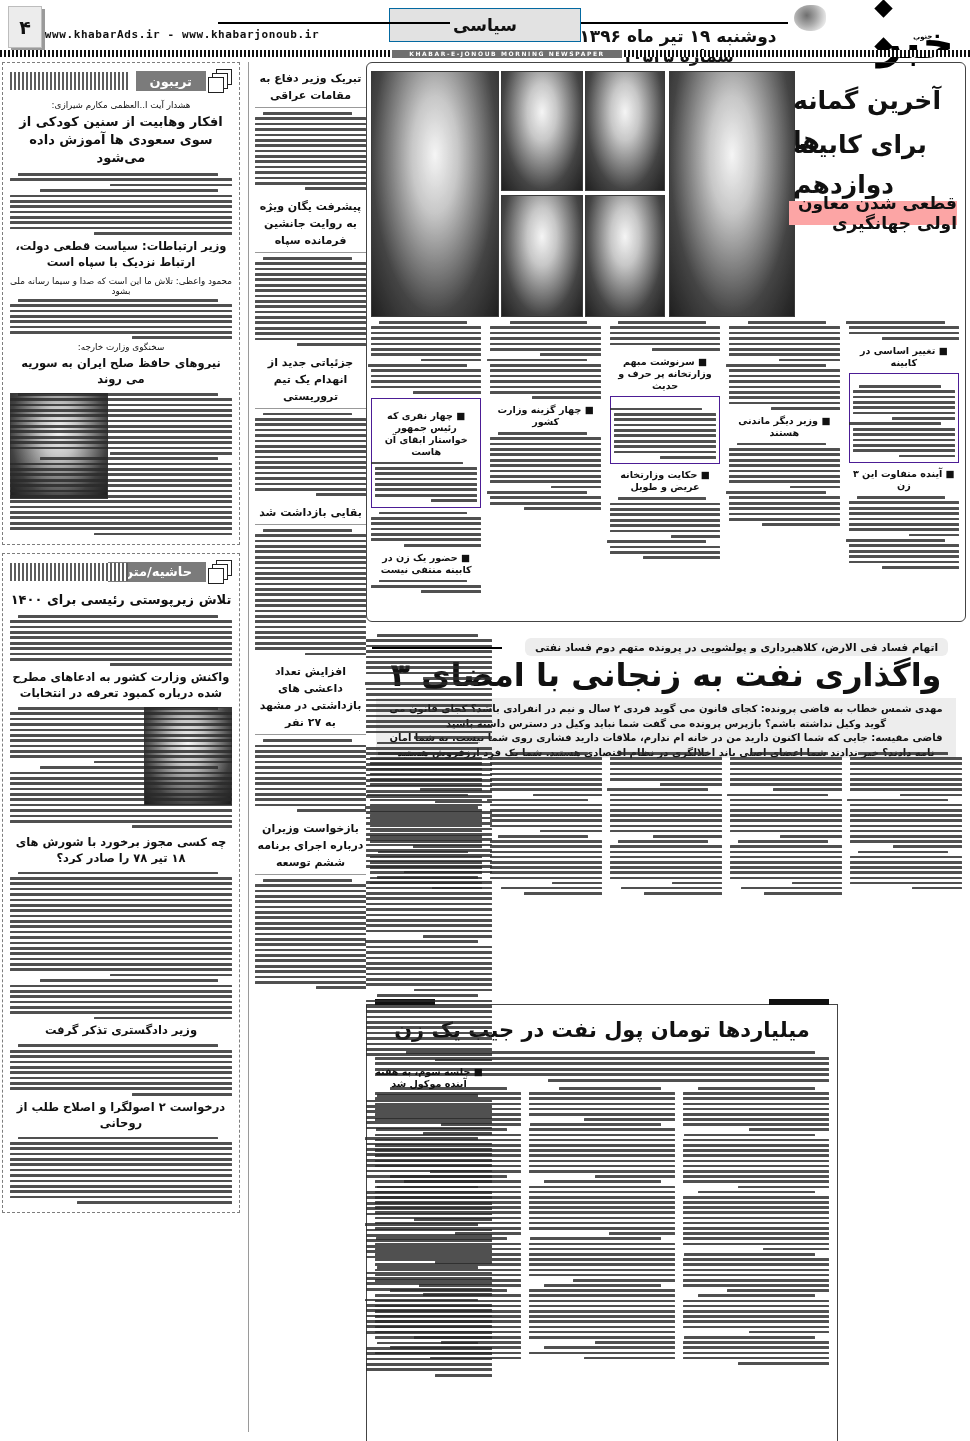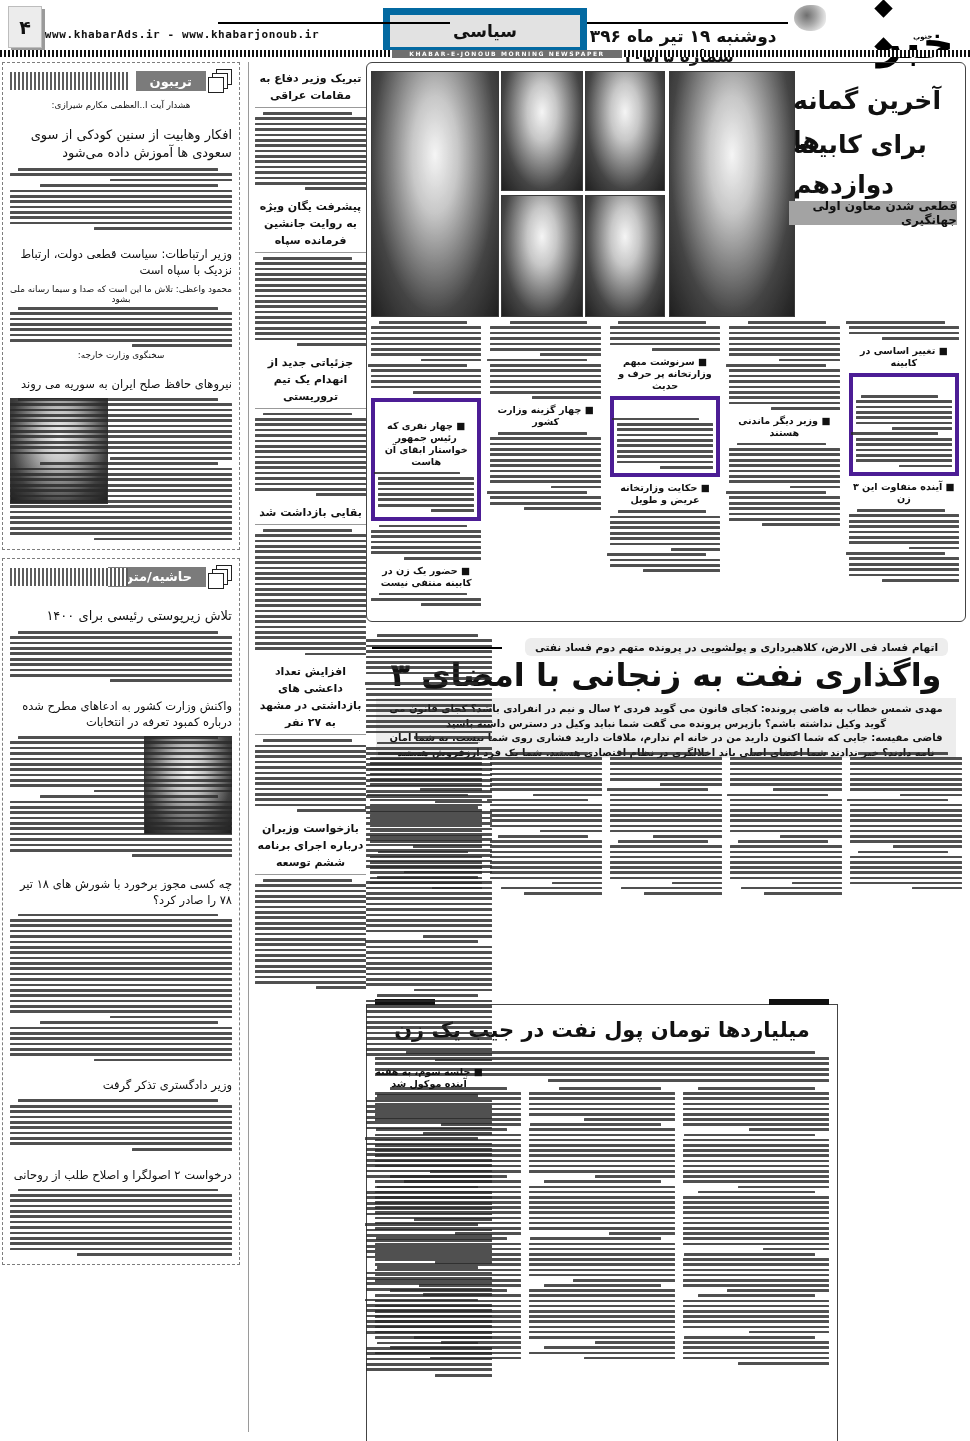--- a/index.html
+++ b/index.html
@@ -34,21 +34,21 @@
 
   .date-line{
     position:absolute;right:182px;top:26px;width:220px;text-align:center;
     font-size:17px;font-weight:bold;letter-spacing:.3px;
   }
   .rule-right{position:absolute;right:182px;top:22px;width:232px;height:2px;background:#000;}
   .rule-left{position:absolute;left:218px;top:22px;width:232px;height:2px;background:#000;}
 
   .section-chip{
     position:absolute;left:50%;transform:translateX(-50%);top:8px;
-    width:190px;height:32px;background:#e2e2e2;border:7px solid #0369a1;
+    width:190px;height:32px;background:#e2e2e2;border:1px solid #0369a1;
     display:flex;align-items:center;justify-content:center;
     font-size:17px;font-weight:bold;color:#111;
   }
   .sites{
     position:absolute;left:22px;top:28px;width:320px;text-align:center;
     font-size:11px;font-weight:bold;letter-spacing:.6px;direction:ltr;
     font-family:"DejaVu Sans Mono","Liberation Mono",monospace;
   }
   .pagenum{
     position:absolute;left:8px;top:6px;width:32px;height:40px;background:#ececec;
@@ -92,34 +92,34 @@
   .ph.g1{right:130px;top:0px;width:78px;height:118px;}
   .ph.g2{right:212px;top:0px;width:80px;height:118px;}
   .ph.g3{right:130px;top:124px;width:78px;height:120px;}
   .ph.g4{right:212px;top:124px;width:80px;height:120px;}
   .hl-main{
     position:absolute;right:12px;top:18px;width:160px;text-align:left;
     font-size:25px;font-weight:bold;line-height:40px;letter-spacing:-.5px;
   }
   .hl-kicker{
     position:absolute;right:8px;top:138px;width:168px;height:24px;
-    background:#a3a3a3;display:flex;align-items:center;justify-content:center;
-    font-size:12px;font-weight:bold;
+    background:#fca5a5;display:flex;align-items:center;justify-content:center;
+    font-size:17px;font-weight:bold;
   }
 
   .lead-cols{position:absolute;right:6px;top:258px;width:588px;height:296px;
     display:flex;gap:9px;}
   .lcol{width:142px;}
   .lcol .ln{height:2.7px;margin-bottom:2.7px;}
 
   .subhead{
     font-size:9.6px;font-weight:bold;text-align:center;margin:5px 0 4px;
     line-height:12px;
   }
-  .boxed{border:4px solid #4c1d95;padding:18px 3px 2px;margin:4px 0;}
+  .boxed{border:1px solid #4c1d95;padding:11px 3px 2px;margin:4px 0;}
 
   
   .story2{position:absolute;right:2px;top:578px;width:600px;height:360px;}
   .s2-kicker{
     position:absolute;right:18px;top:2px;height:18px;padding:0 10px;
     background:#ededed;display:flex;align-items:center;
     font-size:10.5px;font-weight:bold;border-radius:6px;
   }
   .s2-rule2{position:absolute;left:6px;top:11px;width:130px;height:2px;background:#000;}
   .s2-hl{
@@ -177,21 +177,21 @@
     background:#fff;border:1.4px solid #222;}
   .stack-icon i:nth-child(1){right:0;top:0;}
   .stack-icon i:nth-child(2){right:4px;top:4px;}
   .stack-icon i:nth-child(3){right:8px;top:8px;}
   .bars{
     position:absolute;left:0;top:3px;width:118px;height:18px;
     background:repeating-linear-gradient(to right,#5c5c5c 0 2px,#fff 2px 4px);
   }
 
   .p-kicker{font-size:8.8px;text-align:center;margin:2px 0 3px;}
-  .p-hl{font-size:13px;font-weight:normal;text-align:right;line-height:18px;margin:16px 0 6px;}
+  .p-hl{font-size:13px;font-weight:bold;text-align:center;line-height:18px;margin:3px 0 6px;}
   .p-hl.sm{font-size:11.5px;line-height:16px;}
   .panel .ln{height:2.7px;margin-bottom:2.7px;}
   .side-wide .ln{height:2.7px;margin-bottom:2.7px;}
 
   .portrait{
     float:left;width:96px;height:104px;margin:0 8px 4px 0;
     background:#8a8a8a;border:1px solid #3a3a3a;position:relative;overflow:hidden;
   }
   .portrait::after{
     content:"";position:absolute;inset:0;

